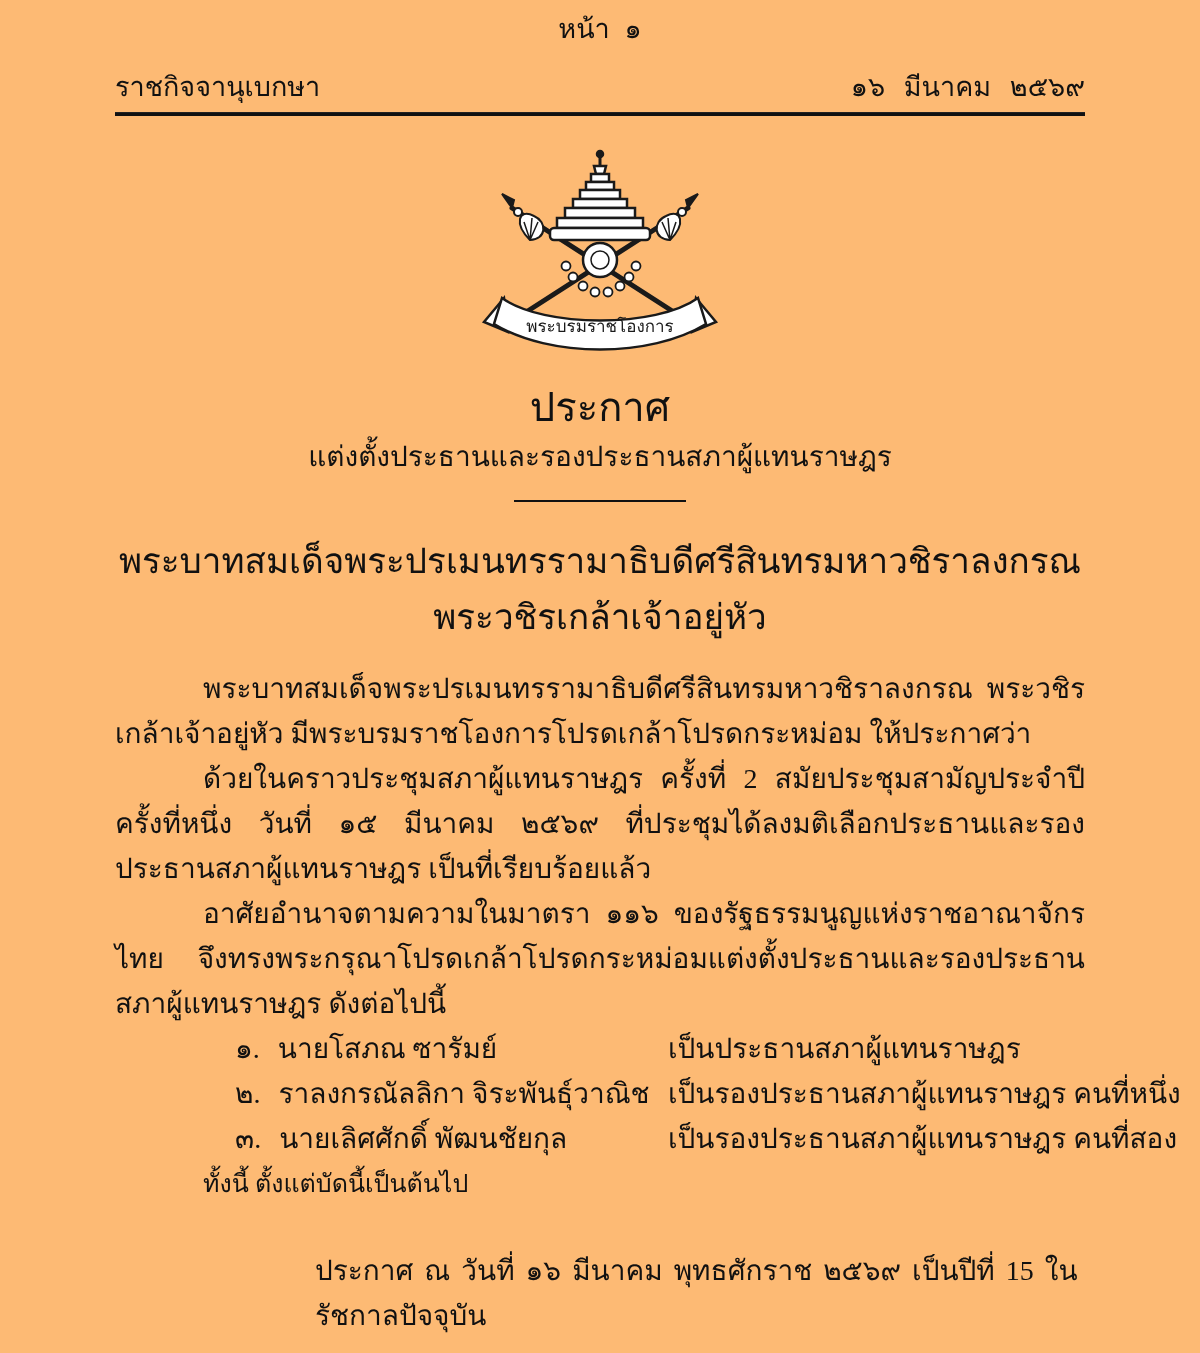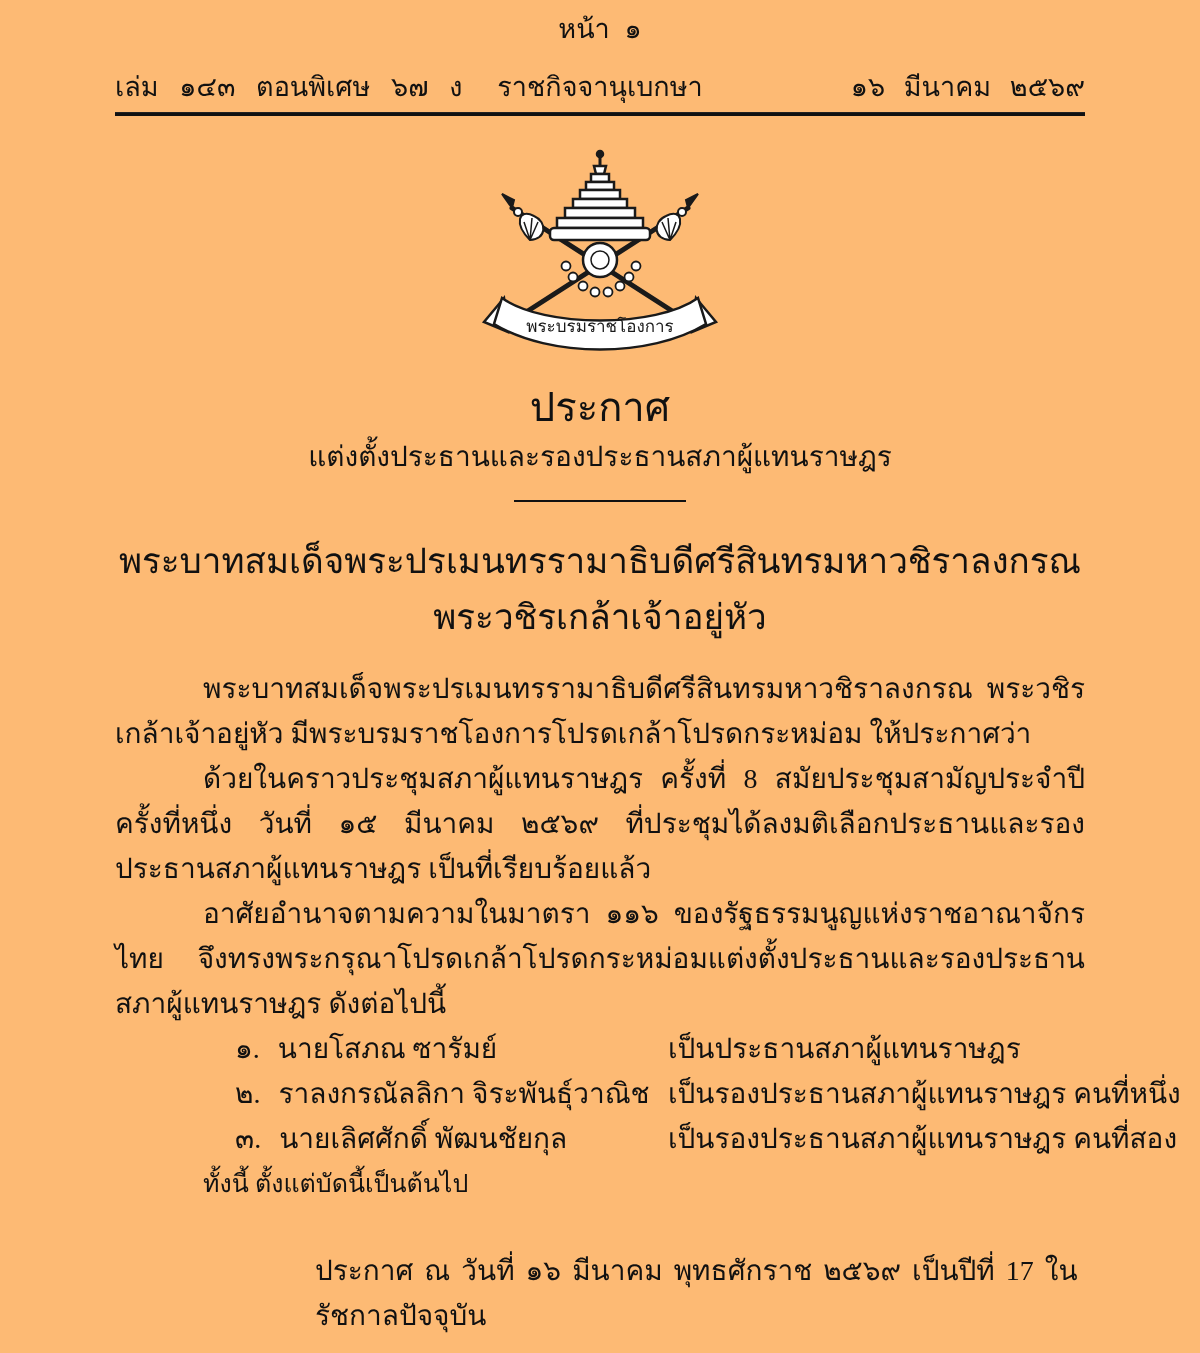--- a/index.html
+++ b/index.html
@@ -109,21 +109,20 @@
   }
 </style>
 </head>
 <body>
 
 <div class="page">
   <div class="content">
 
     <div class="page-label">หน้า ๑</div>
     <div class="header-row">
-      <span class="header-left">เล่ม ๑๔๓ ตอนพิเศษ ๖๗ ง</span>
       <span class="header-center">ราชกิจจานุเบกษา</span>
       <span class="header-right">๑๖ มีนาคม ๒๕๖๙</span>
     </div>
     <div class="header-rule"></div>
 
     <div class="emblem-wrap">
       <svg width="252" height="216" viewBox="0 0 252 216" fill="none" stroke="#1a1a1a">
 
         <g stroke-width="5" stroke-linecap="round">
           <line x1="38" y1="62" x2="206" y2="170"></line>
@@ -184,37 +183,37 @@
     <div class="doc-subtitle">แต่งตั้งประธานและรองประธานสภาผู้แทนราษฎร</div>
     <div class="short-rule"></div>
 
     <div class="royal-title">
       <div>พระบาทสมเด็จพระปรเมนทรรามาธิบดีศรีสินทรมหาวชิราลงกรณ</div>
       <div>พระวชิรเกล้าเจ้าอยู่หัว</div>
     </div>
 
     <div class="body-text">
       <p>พระบาทสมเด็จพระปรเมนทรรามาธิบดีศรีสินทรมหาวชิราลงกรณ พระวชิรเกล้าเจ้าอยู่หัว มีพระบรมราชโองการโปรดเกล้าโปรดกระหม่อม ให้ประกาศว่า</p>
-      <p>ด้วยในคราวประชุมสภาผู้แทนราษฎร ครั้งที่ 8 สมัยประชุมสามัญประจำปีครั้งที่หนึ่ง วันที่ ๑๕ มีนาคม ๒๕๖๙ ที่ประชุมได้ลงมติเลือกประธานและรองประธานสภาผู้แทนราษฎร เป็นที่เรียบร้อยแล้ว</p>
+      <p>ด้วยในคราวประชุมสภาผู้แทนราษฎร ครั้งที่ 2 สมัยประชุมสามัญประจำปีครั้งที่หนึ่ง วันที่ ๑๕ มีนาคม ๒๕๖๙ ที่ประชุมได้ลงมติเลือกประธานและรองประธานสภาผู้แทนราษฎร เป็นที่เรียบร้อยแล้ว</p>
       <p>อาศัยอำนาจตามความในมาตรา ๑๑๖ ของรัฐธรรมนูญแห่งราชอาณาจักรไทย จึงทรงพระกรุณาโปรดเกล้าโปรดกระหม่อมแต่งตั้งประธานและรองประธานสภาผู้แทนราษฎร ดังต่อไปนี้</p>
     </div>
 
     <div class="appointments">
       <div class="appt-row">
         <span class="appt-name"><span class="appt-no">๑.</span><span>นายโสภณ ซารัมย์</span></span>
         <span class="appt-pos">เป็นประธานสภาผู้แทนราษฎร</span>
       </div>
       <div class="appt-row">
         <span class="appt-name"><span class="appt-no">๒.</span><span>ราลงกรณัลลิกา จิระพันธุ์วาณิช</span></span>
         <span class="appt-pos">เป็นรองประธานสภาผู้แทนราษฎร คนที่หนึ่ง</span>
       </div>
       <div class="appt-row">
         <span class="appt-name"><span class="appt-no">๓.</span><span>นายเลิศศักดิ์ พัฒนชัยกุล</span></span>
         <span class="appt-pos">เป็นรองประธานสภาผู้แทนราษฎร คนที่สอง</span>
       </div>
     </div>
 
     <div class="closing-line">ทั้งนี้ ตั้งแต่บัดนี้เป็นต้นไป</div>
 
-    <div class="promulgation">ประกาศ ณ วันที่ ๑๖ มีนาคม พุทธศักราช ๒๕๖๙ เป็นปีที่ 17 ในรัชกาลปัจจุบัน</div>
+    <div class="promulgation">ประกาศ ณ วันที่ ๑๖ มีนาคม พุทธศักราช ๒๕๖๙ เป็นปีที่ 15 ในรัชกาลปัจจุบัน</div>
 
   </div>
 </div>
 
 </body></html>

